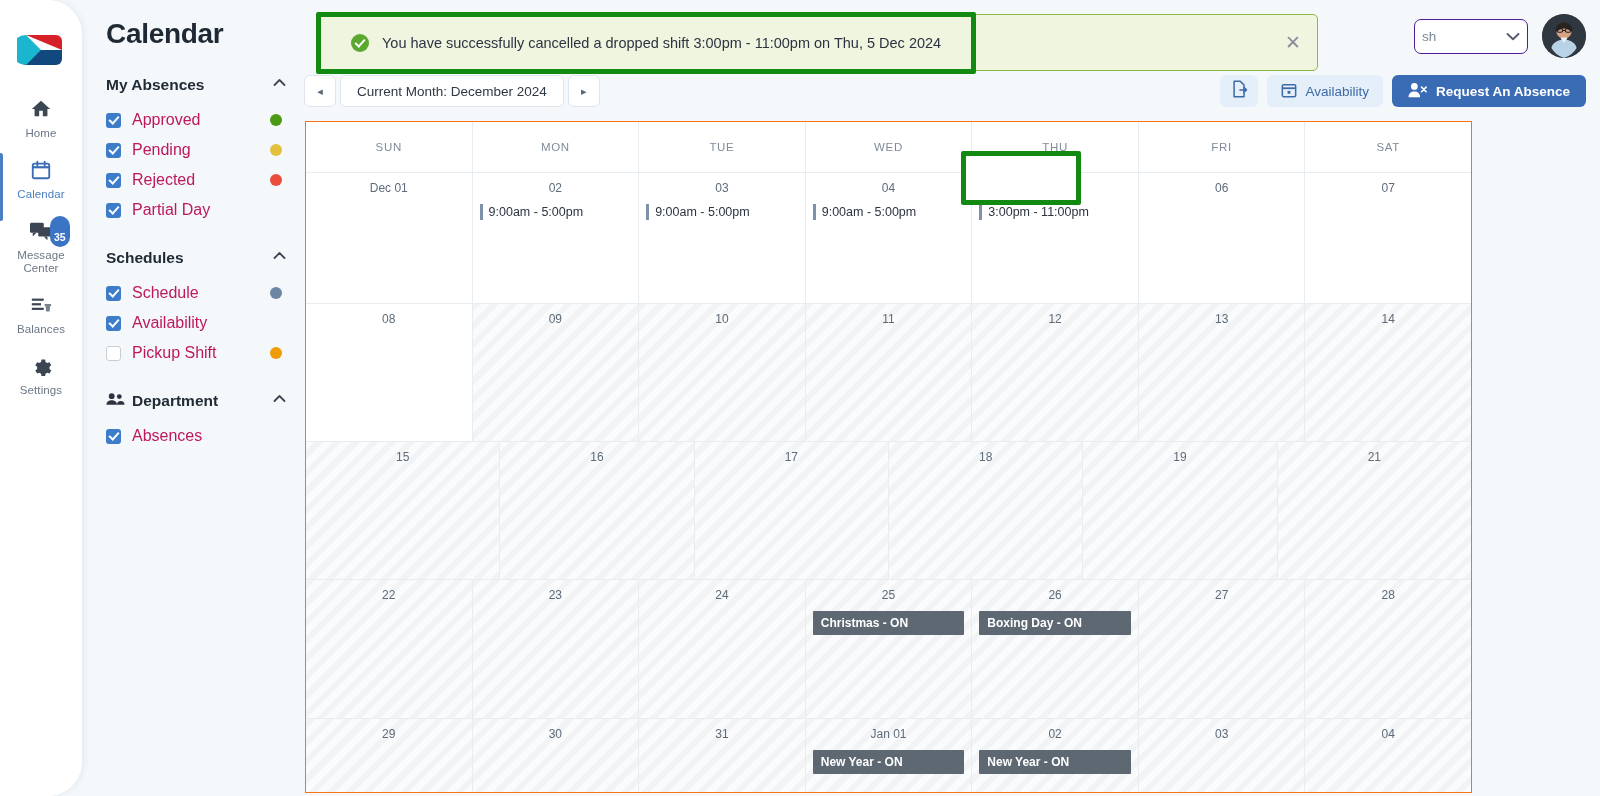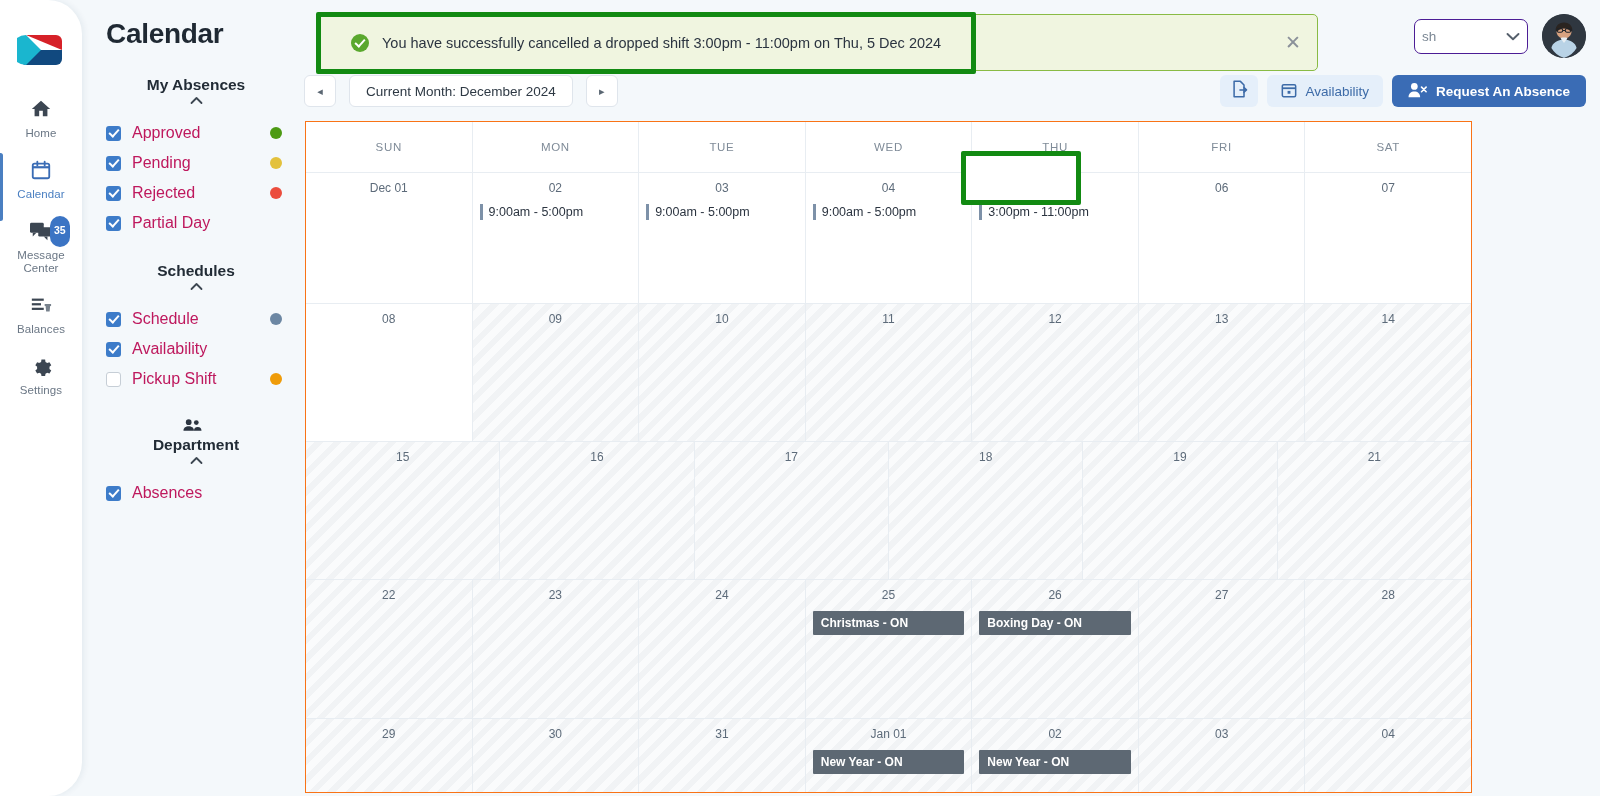--- a/index.html
+++ b/index.html
@@ -64,43 +64,42 @@
     position: absolute;
     top: 6px; left: 50px;
     min-width: 19px; height: 31px;
     border-radius: 10px;
     background: #3b74c4;
     color: #fff;
     font-size: 10.5px;
     line-height: 19px;
     text-align: center;
     font-weight: bold;
-    padding: 5px 4px;
+    padding: 12px 4px;
   }
 
   
   .filters {
     position: absolute; left: 82px; top: 0;
     width: 222px; height: 796px;
     background: #f4f8fb;
     padding: 14px 18px 0 24px;
   }
   .page-title {
     font-size: 28px;
     font-weight: bold;
     color: #1f2933;
     letter-spacing: -0.3px;
     margin: 4px 0 26px 0;
   }
   .grp { margin-bottom: 18px; }
   .grp-head {
-    display: flex; align-items: center;
+    display: flex; align-items: flex-start;
     margin-bottom: 11px;
     cursor: pointer;
-    flex-direction: column;
   }
   .grp-head .gt {
     font-size: 15.5px; font-weight: bold; color: #222c36;
     flex: 1;
   }
   .grp-head .gi { margin-right: 7px; display: inline-block; }
   .chev {
     color: #3d4752; font-size: 13px; line-height: 1;
     width: 14px; text-align: center;
   }
@@ -227,21 +226,21 @@
     width: 32px; height: 32px;
     background: #fff;
     border: 1px solid #dfe5ec;
     border-radius: 6px;
     color: #5a6672; font-size: 11px;
     display: flex; align-items: center; justify-content: center;
     cursor: pointer;
   }
   .monthbtn {
     height: 32px;
-    margin: 0 13px;
+    margin: 0 4px;
     background: #fff;
     border: 1px solid #dfe5ec;
     border-radius: 6px;
     padding: 0 16px;
     display: flex; align-items: center;
     font-size: 13.5px; color: #2e3944;
     cursor: pointer;
   }
   .navspacer { flex: 1; }
   .iconbtn {

